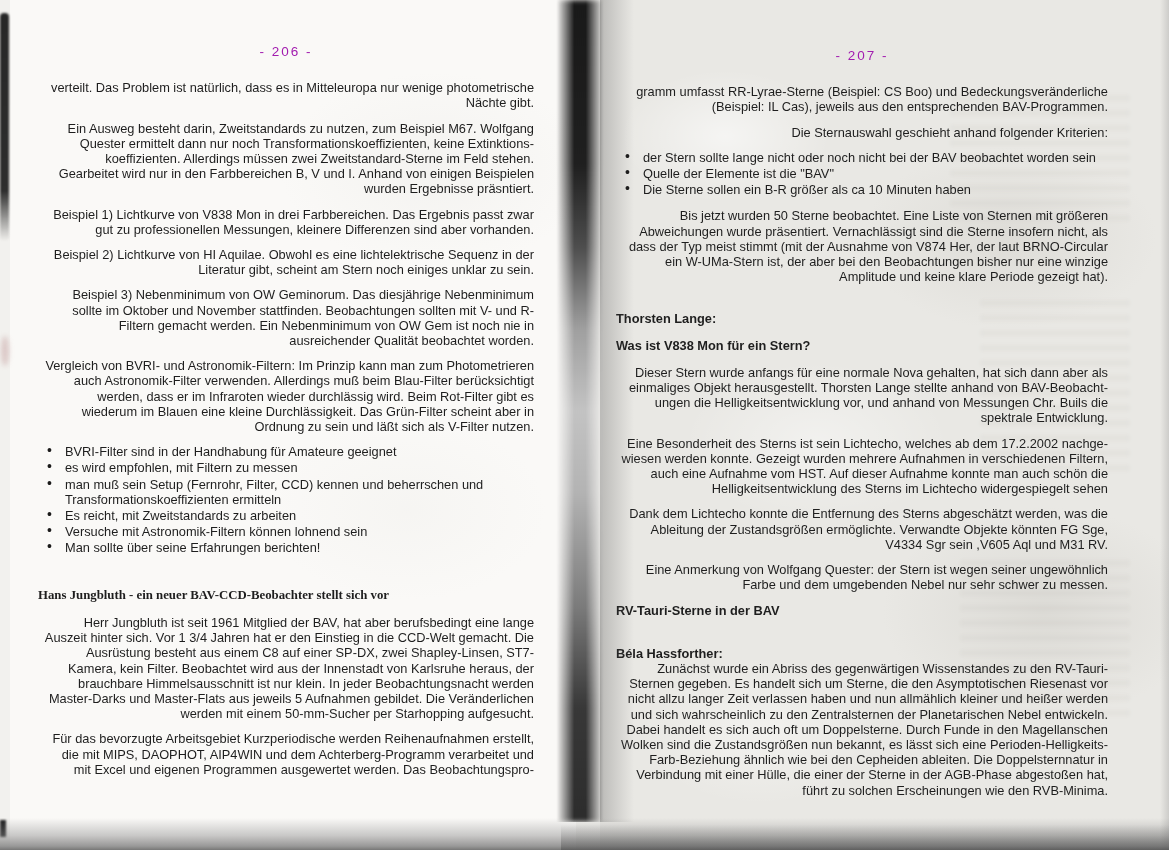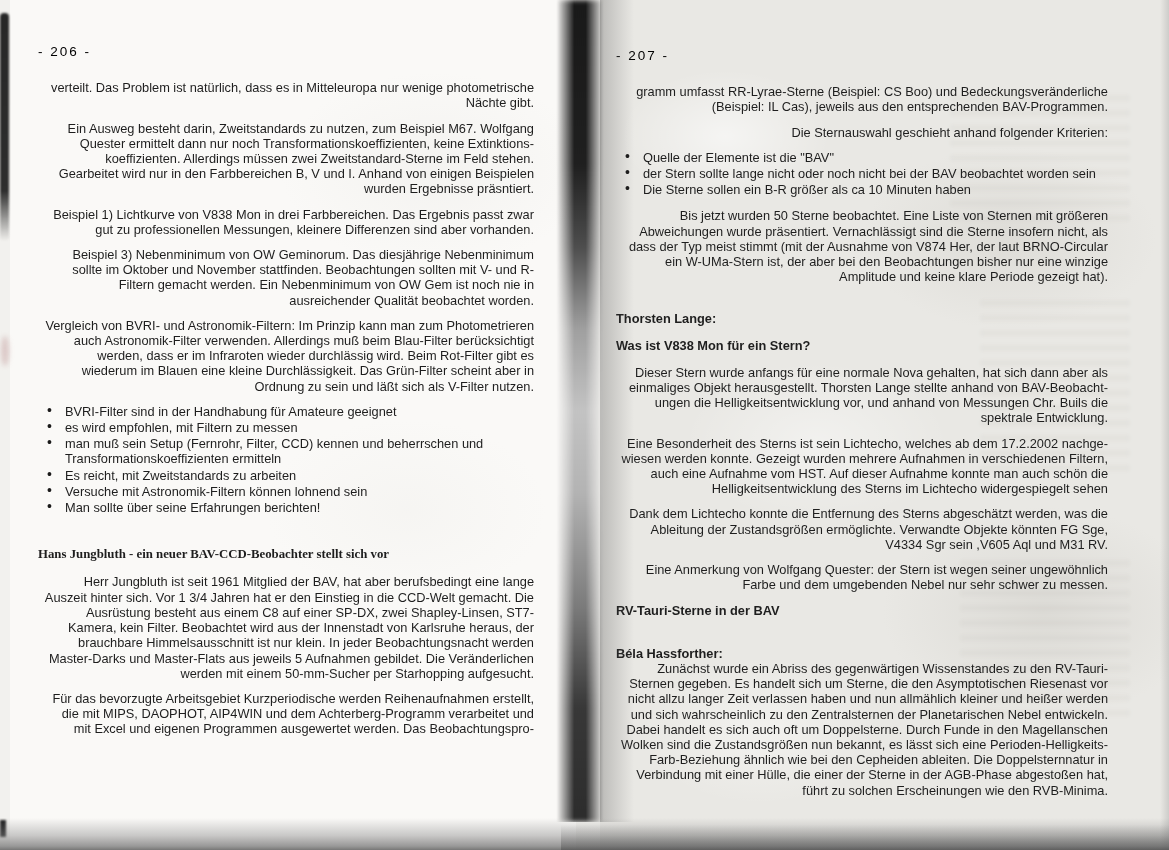--- a/index.html
+++ b/index.html
@@ -20,25 +20,25 @@
   .page-inner-left  {
     position: absolute; left: 28px; top: 44px; width: 496px;
     font-size: 12.8px; line-height: 15.2px; z-index: 4;
   }
   .page-inner-right {
     position: absolute; left: 16px; top: 48px; width: 492px;
     font-size: 12.8px; line-height: 15.2px; z-index: 4;
   }
 
   .page-number {
-    text-align: left;
+    text-align: center;
     font-size: 13.5px;
     letter-spacing: 2px;
     margin-bottom: 21px;
-    color: #000000;
+    color: #a21caf;
   }
 
   .para { white-space: pre-line; margin: 0 0 10px 0; text-align: right; }
 
   .bold-heading { font-weight: bold; white-space: pre-line; }
   .section-heading { margin: 32px 0 12px 0; font-family: Liberation Serif, serif; }
   .speaker-heading { margin: 27px 0 0 0; }
   .talk-title { margin: 11px 0 12px 0; }
   .summary-label { margin: 0 0 13px 0; }
 
@@ -139,20 +139,22 @@
     <div class="page-number">- 206 -</div>
     <p class="para">verteilt. Das Problem ist natürlich, dass es in Mitteleuropa nur wenige photometrische
 Nächte gibt.</p>
     <p class="para">Ein Ausweg besteht darin, Zweitstandards zu nutzen, zum Beispiel M67. Wolfgang
 Quester ermittelt dann nur noch Transformationskoeffizienten, keine Extinktions-
 koeffizienten. Allerdings müssen zwei Zweitstandard-Sterne im Feld stehen.
 Gearbeitet wird nur in den Farbbereichen B, V und I. Anhand von einigen Beispielen
 wurden Ergebnisse präsntiert.</p>
     <p class="para">Beispiel 1) Lichtkurve von V838 Mon in drei Farbbereichen. Das Ergebnis passt zwar
 gut zu professionellen Messungen, kleinere Differenzen sind aber vorhanden.</p>
+    <p class="para">Beispiel 2) Lichtkurve von HI Aquilae. Obwohl es eine lichtelektrische Sequenz in der
+Literatur gibt, scheint am Stern noch einiges unklar zu sein.</p>
     <p class="para">Beispiel 3) Nebenminimum von OW Geminorum. Das diesjährige Nebenminimum
 sollte im Oktober und November stattfinden. Beobachtungen sollten mit V- und R-
 Filtern gemacht werden. Ein Nebenminimum von OW Gem ist noch nie in
 ausreichender Qualität beobachtet worden.</p>
     <p class="para">Vergleich von BVRI- und Astronomik-Filtern: Im Prinzip kann man zum Photometrieren
 auch Astronomik-Filter verwenden. Allerdings muß beim Blau-Filter berücksichtigt
 werden, dass er im Infraroten wieder durchlässig wird. Beim Rot-Filter gibt es
 wiederum im Blauen eine kleine Durchlässigkeit. Das Grün-Filter scheint aber in
 Ordnung zu sein und läßt sich als V-Filter nutzen.</p>
     <ul class="bullet-list">
@@ -182,22 +184,22 @@
   <div class="mottle-right"></div>
   <div class="ghost-patch ghost-1"></div>
   <div class="ghost-patch ghost-2"></div>
   <div class="ghost-patch ghost-3"></div>
   <div class="page-inner-right">
     <div class="page-number">- 207 -</div>
     <p class="para">gramm umfasst RR-Lyrae-Sterne (Beispiel: CS Boo) und Bedeckungsveränderliche
 (Beispiel: IL Cas), jeweils aus den entsprechenden BAV-Programmen.</p>
     <p class="para">Die Sternauswahl geschieht anhand folgender Kriterien:</p>
     <ul class="bullet-list">
+      <li>der Stern sollte lange nicht oder noch nicht bei der BAV beobachtet worden sein</li>
       <li>Quelle der Elemente ist die "BAV"</li>
-      <li>der Stern sollte lange nicht oder noch nicht bei der BAV beobachtet worden sein</li>
       <li>Die Sterne sollen ein B-R größer als ca 10 Minuten haben</li>
     </ul>
     <p class="para">Bis jetzt wurden 50 Sterne beobachtet. Eine Liste von Sternen mit größeren
 Abweichungen wurde präsentiert. Vernachlässigt sind die Sterne insofern nicht, als
 dass der Typ meist stimmt (mit der Ausnahme von V874 Her, der laut BRNO-Circular
 ein W-UMa-Stern ist, der aber bei den Beobachtungen bisher nur eine winzige
 Amplitude und keine klare Periode gezeigt hat).</p>
     <div class="bold-heading speaker-heading">Thorsten Lange:</div>
     <div class="bold-heading talk-title">Was ist V838 Mon für ein Stern?</div>
     <p class="para">Dieser Stern wurde anfangs für eine normale Nova gehalten, hat sich dann aber als

